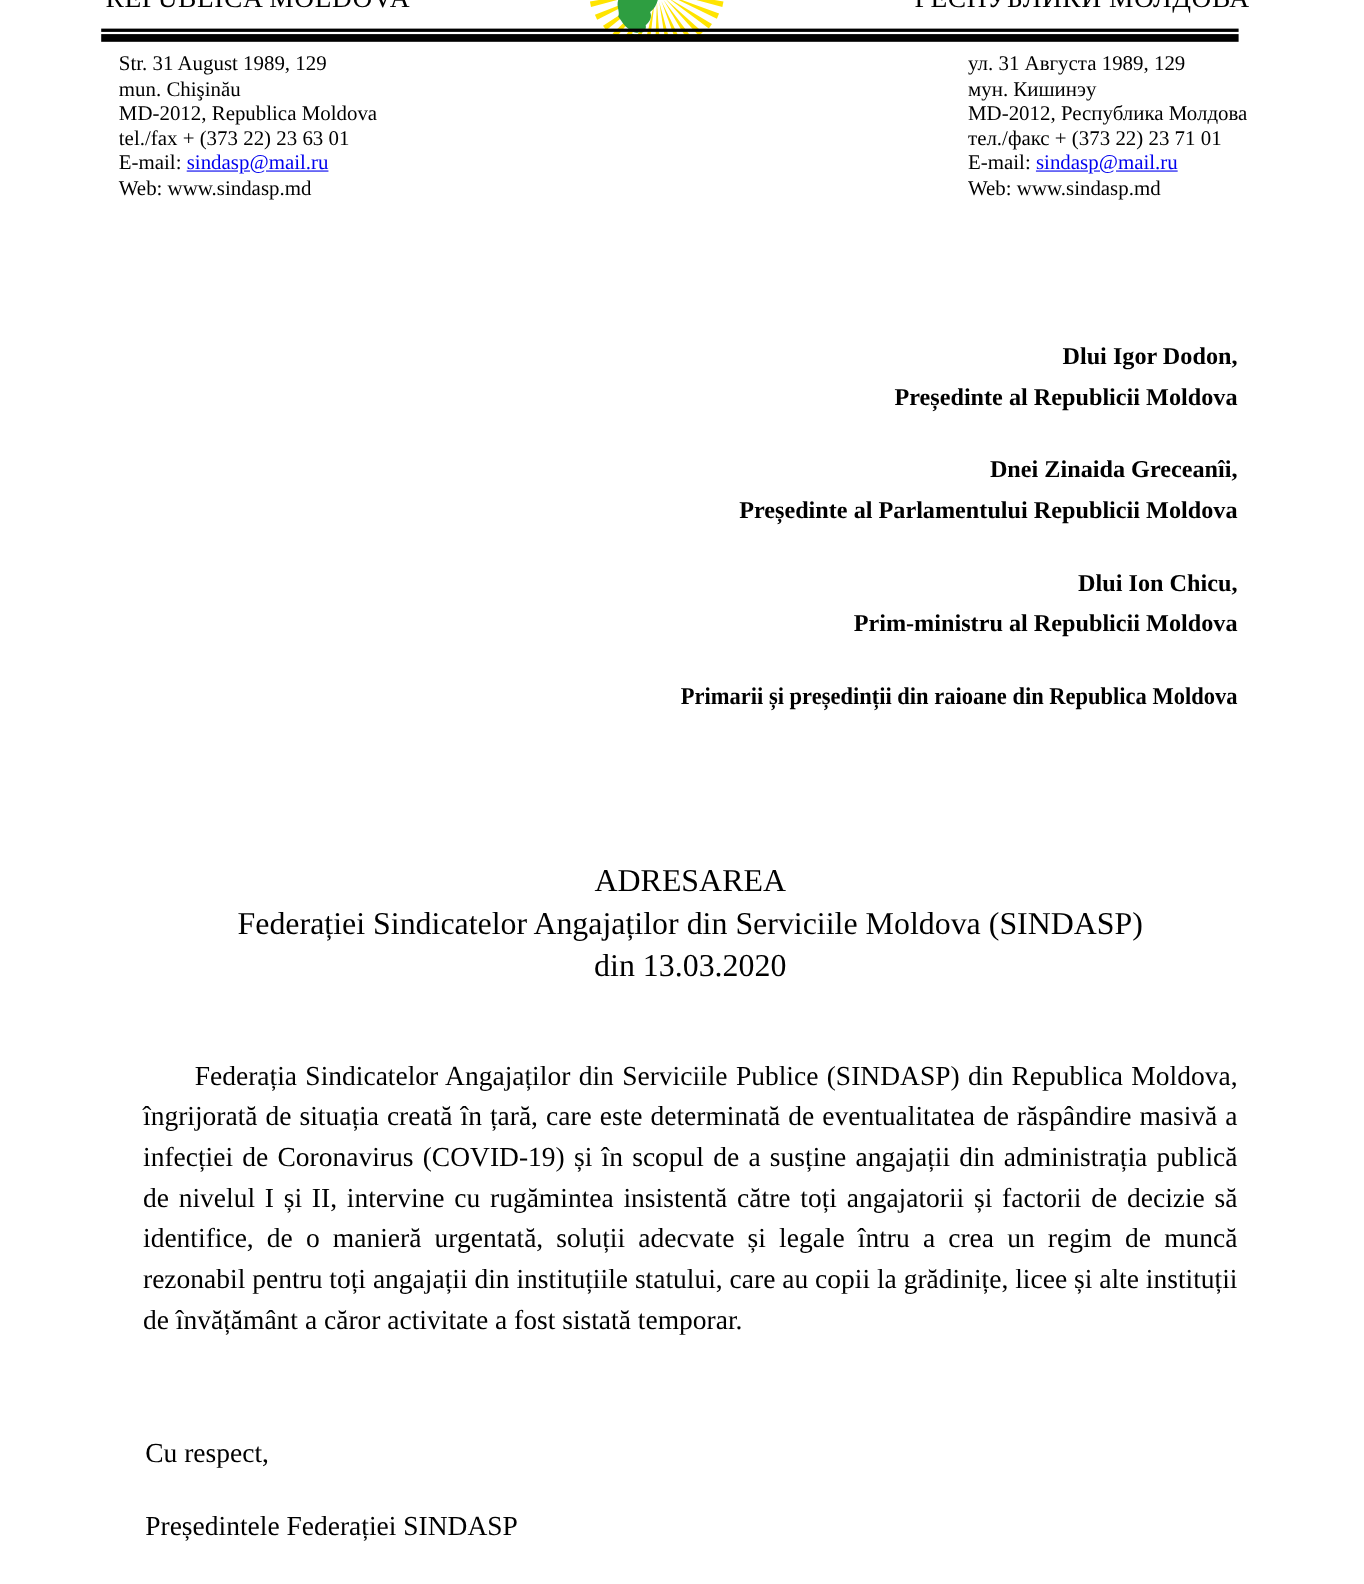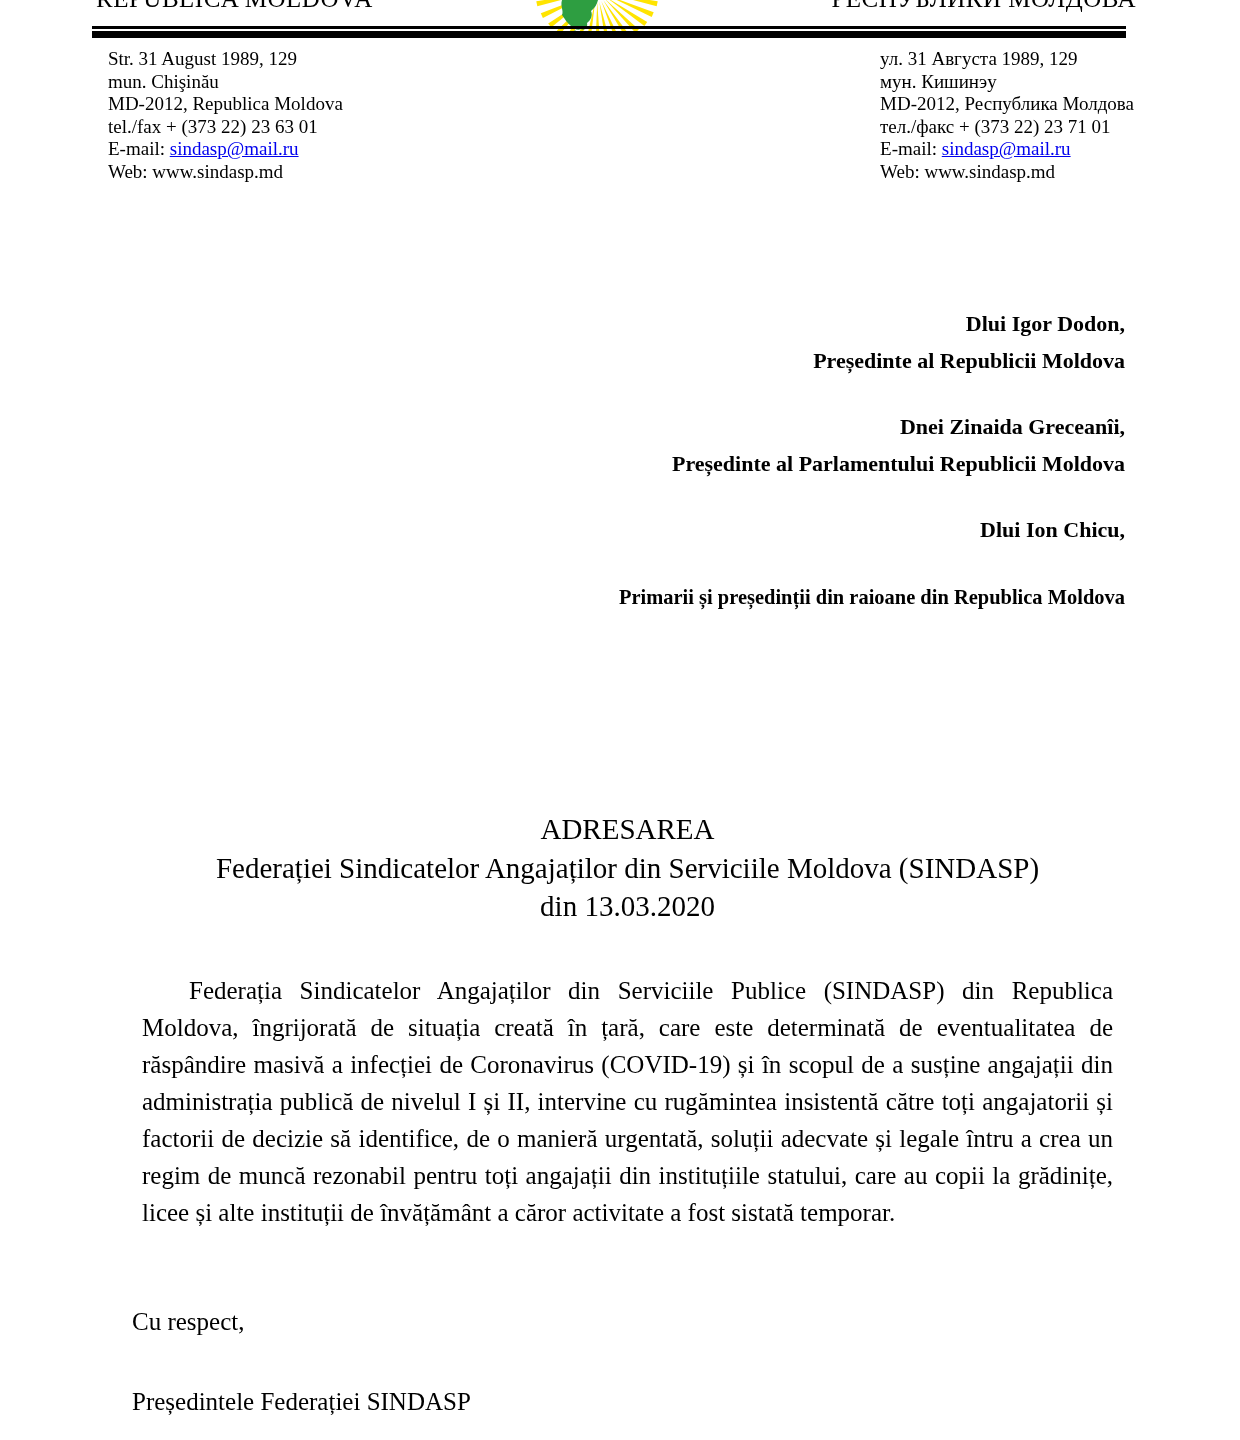--- a/index.html
+++ b/index.html
@@ -34,32 +34,32 @@
   .recipients{
     position:absolute;left:130px;top:306px;width:995px;
     text-align:right;font-weight:bold;
     font-size:22px;line-height:36.5px;
   }
   .recipient-group{margin-bottom:30px;}
   .recipient-group:last-child{margin-bottom:0;}
   .condensed{transform:scaleX(0.93);transform-origin:100% 50%;}
   
   .letter-title{
-    position:absolute;left:130px;top:810px;width:995px;
+    position:absolute;left:130px;top:782px;width:995px;
     text-align:center;font-size:29px;line-height:38.5px;
   }
   
   .letter-body{
     position:absolute;left:130px;top:960px;width:995px;
     font-size:25px;line-height:37px;text-align:justify;
   }
-  .letter-body p{margin:12px;text-indent:47px;}
+  .letter-body p{margin:0;text-indent:47px;}
   
   .closing{position:absolute;left:132px;top:1305px;font-size:25px;line-height:33px;}
-  .closing .salutation{margin-bottom:46px;}
+  .closing .salutation{margin-bottom:32px;}
   .signature-line{line-height:35px;}
 </style>
 </head>
 <body>
 
 <div class="page">
 
   <div class="org-partial org-ro">REPUBLICA MOLDOVA</div>
   <div class="org-partial org-ru">РЕСПУБЛИКИ МОЛДОВА</div>
 
@@ -113,20 +113,21 @@
     <div class="recipient-group">
       <div>Dlui Igor Dodon,</div>
       <div>Președinte al Republicii Moldova</div>
     </div>
     <div class="recipient-group">
       <div>Dnei Zinaida Greceanîi,</div>
       <div>Președinte al Parlamentului Republicii Moldova</div>
     </div>
     <div class="recipient-group">
       <div>Dlui Ion Chicu,</div>
+      <div>Prim-ministru al Republicii Moldova</div>
     </div>
     <div class="recipient-group">
       <div class="condensed">Primarii și președinții din raioane din Republica Moldova</div>
     </div>
   </div>
 
   <div class="letter-title">
     <div>ADRESAREA</div>
     <div>Federației Sindicatelor Angajaților din Serviciile Moldova (SINDASP)</div>
     <div>din 13.03.2020</div>

